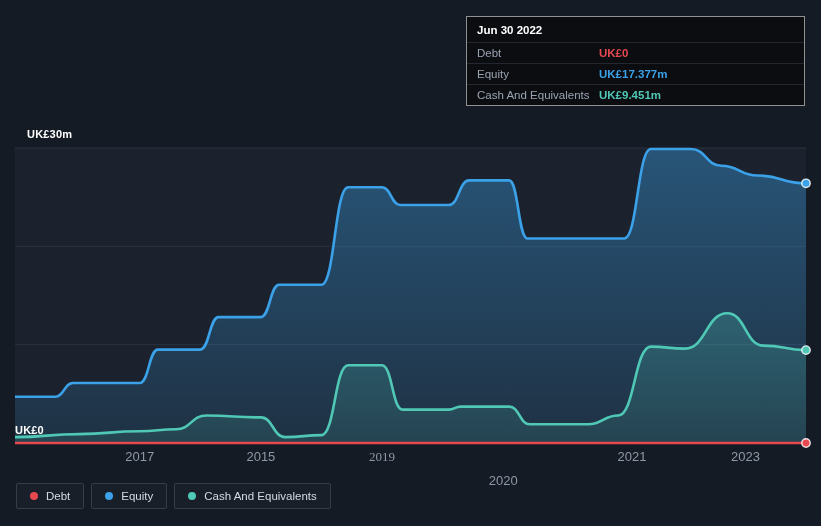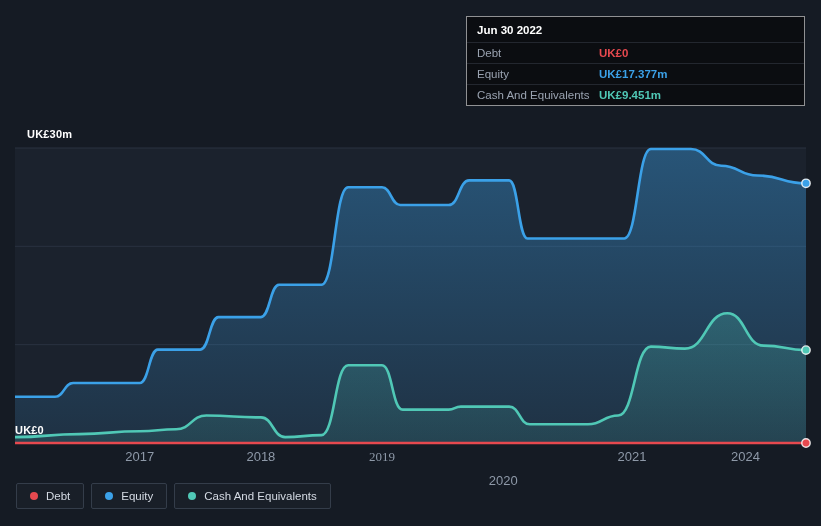--- a/index.html
+++ b/index.html
@@ -81,25 +81,25 @@
       <circle cx="806.0" cy="183.3" r="4.2" fill="#3ba1e8" stroke="rgba(255,255,255,0.85)" stroke-width="1.4"></circle>
       <circle cx="806.0" cy="350.1" r="4.2" fill="#50c8b6" stroke="rgba(255,255,255,0.85)" stroke-width="1.4"></circle>
       <circle cx="806.0" cy="443.0" r="4.2" fill="#e6494f" stroke="rgba(255,255,255,0.85)" stroke-width="1.4"></circle>
     </svg>
 
   <div class="y-label top">UK£30m</div>
   <div class="y-label bottom">UK£0</div>
 
   <div id="x-axis" class="x-axis">
       <span class="x-tick" style="left: 139.767px;">2017</span>
-      <span class="x-tick" style="left: 260.9px;">2018</span>
+      <span class="x-tick" style="left: 260.9px;">2015</span>
       <span class="x-tick" style="left: 382.034px; font-family: Liberation Serif, serif;">2019</span>
       <span class="x-tick" style="left: 503.167px; margin-top: 24px;">2020</span>
       <span class="x-tick" style="left: 632px;">2021</span>
-      <span class="x-tick" style="left: 745.433px;">2024</span>
+      <span class="x-tick" style="left: 745.433px;">2023</span>
     </div>
 
   <div class="tooltip">
     <div class="tt-date">Jun 30 2022</div>
     <div class="tt-row">
       <span class="tt-label">Debt</span>
       <span class="tt-value" style="color: rgb(230, 73, 79);">UK£0</span>
     </div>
     <div class="tt-row">
       <span class="tt-label">Equity</span>

